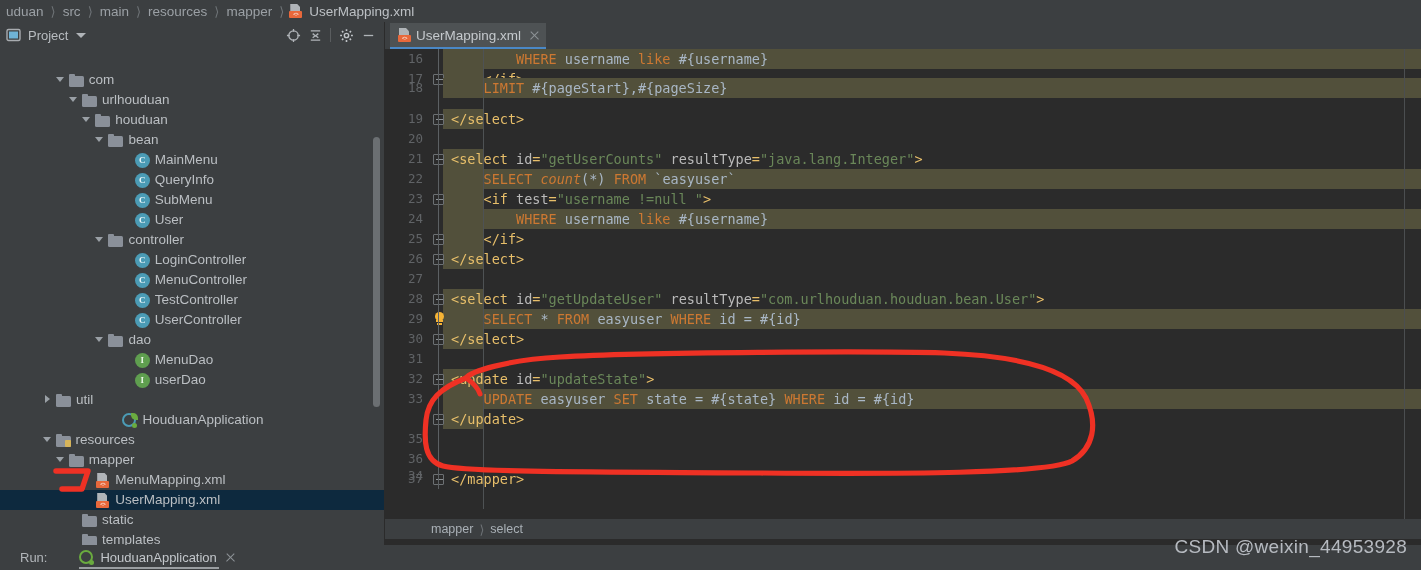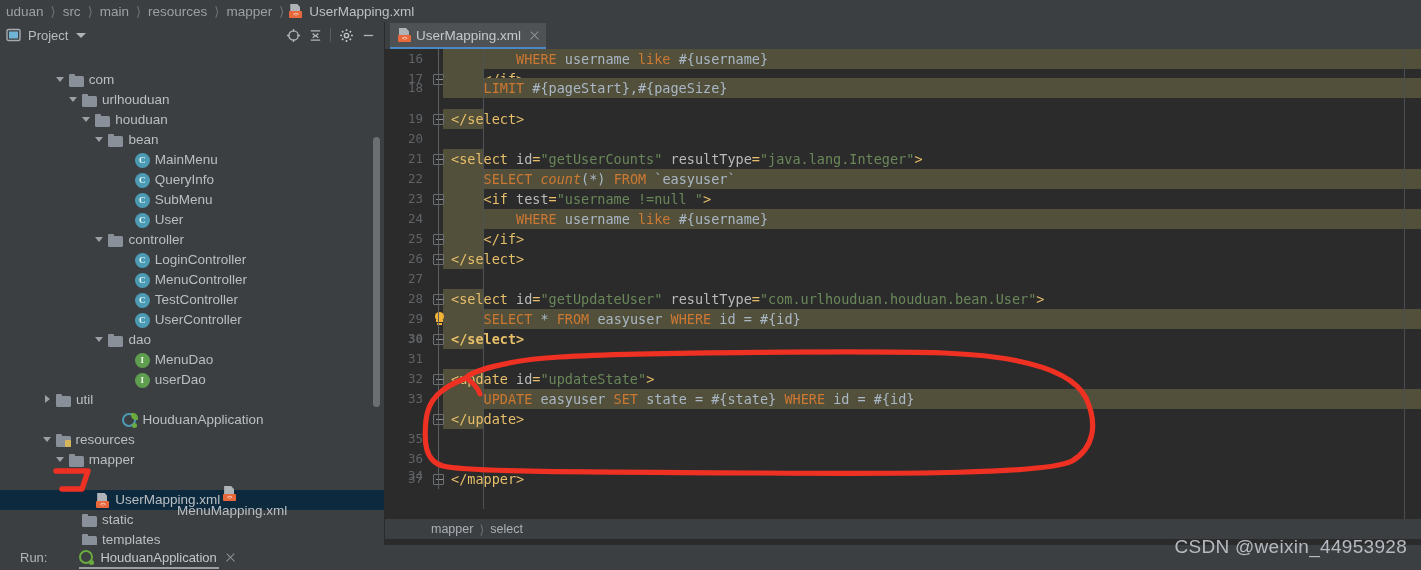--- a/index.html
+++ b/index.html
@@ -324,21 +324,21 @@
       <div class="trow" style="padding-left: 52.8px;">
         <span class="tw">
           <span class="arrow-dn"></span>
         </span>
         <span class="folder">
           <span class="t"></span>
           <span class="b"></span>
         </span>
         <span class="tlabel">mapper</span>
       </div>
-      <div class="trow" style="padding-left: 79.2px; flex-direction: column;">
+      <div class="trow" style="padding-left: 79.2px;">
         <span class="tw"></span>
         <span class="xmlfile">
           <span class="pg"></span>
           <span class="tg">&lt;&gt;</span>
         </span>
         <span class="tlabel">MenuMapping.xml</span>
       </div>
       <div class="trow sel" style="padding-left: 79.2px;">
         <span class="tw"></span>
         <span class="xmlfile">
@@ -395,21 +395,21 @@
       <div class="cline" style="top: 80px;"><span class="lnum" style="top: 0px;">20</span><span class="ctext"></span></div>
       <div class="cline" style="top: 100px;"><div class="hl" style="left: 58px; top: 0px; width: 40px;"></div><span class="lnum" style="top: 0px;">21</span><span class="fold"></span><span class="ctext"><span class="k-tag">&lt;select</span> <span class="k-attr">id</span><span class="k-tag">=</span><span class="k-str">"getUserCounts"</span> <span class="k-attr">resultType</span><span class="k-tag">=</span><span class="k-str">"java.lang.Integer"</span><span class="k-tag">&gt;</span></span></div>
       <div class="cline" style="top: 120px;"><div class="hl" style="left: 58px; top: 0px; width: 978px;"></div><span class="lnum" style="top: 0px;">22</span><span class="ctext">    <span class="k-sql">SELECT</span> <span class="k-fn">count</span><span class="k-txt">(</span><span class="k-txt">*</span><span class="k-txt">)</span> <span class="k-sql">FROM</span> <span class="k-txt">`easyuser`</span></span></div>
       <div class="cline" style="top: 140px;"><div class="hl" style="left: 58px; top: 0px; width: 40px;"></div><div class="hl" style="left: 58px; top: 0px; width: 40px;"></div><span class="lnum" style="top: 0px;">23</span><span class="fold"></span><span class="ctext">    <span class="k-tag">&lt;if</span> <span class="k-attr">test</span><span class="k-tag">=</span><span class="k-str">"username !=null "</span><span class="k-tag">&gt;</span></span></div>
       <div class="cline" style="top: 160px;"><div class="hl" style="left: 58px; top: 0px; width: 978px;"></div><span class="lnum" style="top: 0px;">24</span><span class="ctext">        <span class="k-sql">WHERE</span> <span class="k-txt">username</span> <span class="k-sql">like</span> <span class="k-txt">#{username}</span></span></div>
       <div class="cline" style="top: 180px;"><div class="hl" style="left: 58px; top: 0px; width: 40px;"></div><div class="hl" style="left: 58px; top: 0px; width: 40px;"></div><span class="lnum" style="top: 0px;">25</span><span class="fold"></span><span class="ctext">    <span class="k-tag">&lt;/if</span><span class="k-tag">&gt;</span></span></div>
       <div class="cline" style="top: 200px;"><div class="hl" style="left: 58px; top: 0px; width: 40px;"></div><span class="lnum" style="top: 0px;">26</span><span class="fold"></span><span class="ctext"><span class="k-tag">&lt;/select</span><span class="k-tag">&gt;</span></span></div>
       <div class="cline" style="top: 220px;"><span class="lnum" style="top: 0px;">27</span><span class="ctext"></span></div>
       <div class="cline" style="top: 240px;"><div class="hl" style="left: 58px; top: 0px; width: 40px;"></div><span class="lnum" style="top: 0px;">28</span><span class="fold"></span><span class="ctext"><span class="k-tag">&lt;select</span> <span class="k-attr">id</span><span class="k-tag">=</span><span class="k-str">"getUpdateUser"</span> <span class="k-attr">resultType</span><span class="k-tag">=</span><span class="k-str">"com.urlhouduan.houduan.bean.User"</span><span class="k-tag">&gt;</span></span></div>
       <div class="cline" style="top: 260px;"><div class="hl" style="left: 58px; top: 0px; width: 978px;"></div><span class="lnum" style="top: 0px;">29</span><span class="bulb"><span class="g"></span><span class="s"></span><span class="s2"></span></span><span class="ctext">    <span class="k-sql">SELECT</span> <span class="k-txt">*</span> <span class="k-sql">FROM</span> <span class="k-txt">easyuser</span> <span class="k-sql">WHERE</span> <span class="k-txt">id</span> <span class="k-txt">=</span> <span class="k-txt">#{id}</span></span></div>
-      <div class="cline" style="top: 280px; font-weight: bold;"><div class="hl" style="left: 58px; top: 0px; width: 40px;"></div><span class="lnum" style="top: 0px;">30</span><span class="fold"></span><span class="ctext"><span class="k-tag">&lt;/select</span><span class="k-tag">&gt;</span></span></div>
+      <div class="cline" style="top: 280px;"><div class="hl" style="left: 58px; top: 0px; width: 40px;"></div><span class="lnum" style="top: 0px;">30</span><span class="fold"></span><span class="ctext"><span class="k-tag">&lt;/select</span><span class="k-tag">&gt;</span></span></div>
       <div class="cline" style="top: 300px;"><span class="lnum" style="top: 0px;">31</span><span class="ctext"></span></div>
       <div class="cline" style="top: 320px;"><div class="hl" style="left: 58px; top: 0px; width: 40px;"></div><span class="lnum" style="top: 0px;">32</span><span class="fold"></span><span class="ctext"><span class="k-tag">&lt;update</span> <span class="k-attr">id</span><span class="k-tag">=</span><span class="k-str">"updateState"</span><span class="k-tag">&gt;</span></span></div>
       <div class="cline" style="top: 340px;"><div class="hl" style="left: 58px; top: 0px; width: 978px;"></div><span class="lnum" style="top: 0px;">33</span><span class="ctext">    <span class="k-sql">UPDATE</span> <span class="k-txt">easyuser</span> <span class="k-sql">SET</span> <span class="k-txt">state</span> <span class="k-txt">=</span> <span class="k-txt">#{state}</span> <span class="k-sql">WHERE</span> <span class="k-txt">id</span> <span class="k-txt">=</span> <span class="k-txt">#{id}</span></span></div>
       <div class="cline" style="top: 360px;"><div class="hl" style="left: 58px; top: 0px; width: 40px;"></div><span class="lnum" style="top: 16px; margin-top: 41px;">34</span><span class="fold"></span><span class="ctext"><span class="k-tag">&lt;/update</span><span class="k-tag">&gt;</span></span></div>
       <div class="cline" style="top: 380px;"><span class="lnum" style="top: 0px;">35</span><span class="ctext"></span></div>
       <div class="cline" style="top: 400px;"><span class="lnum" style="top: 0px;">36</span><span class="ctext"></span></div>
       <div class="cline" style="top: 420px;"><span class="lnum" style="top: 0px;">37</span><span class="fold"></span><span class="ctext"><span class="k-tag">&lt;/mapper</span><span class="k-tag">&gt;</span></span></div>
       <div class="foldline" style="top: 0px; height: 440px;"></div>
       <div class="indent" style="left: 98px; top: 0px; height: 460px;"></div>
     </div>

